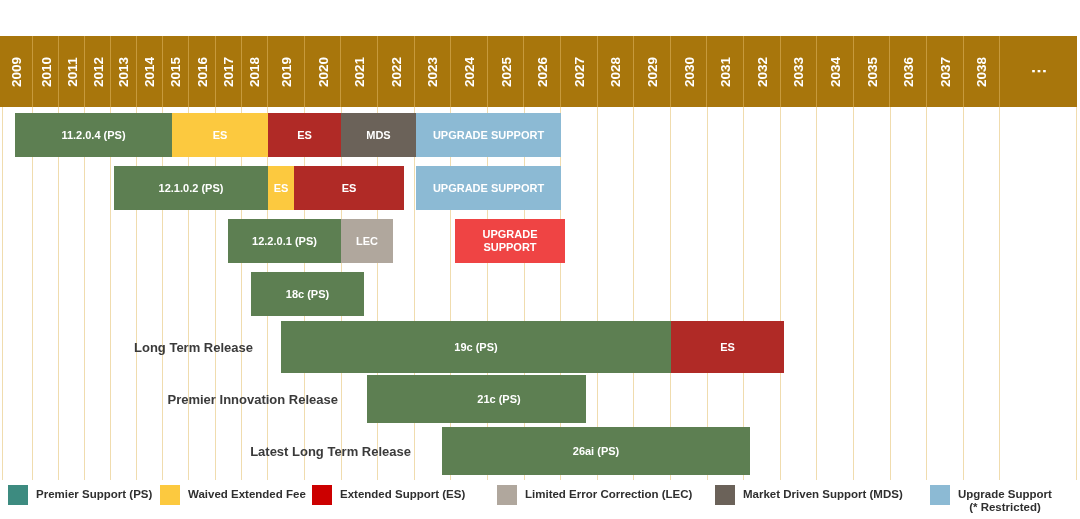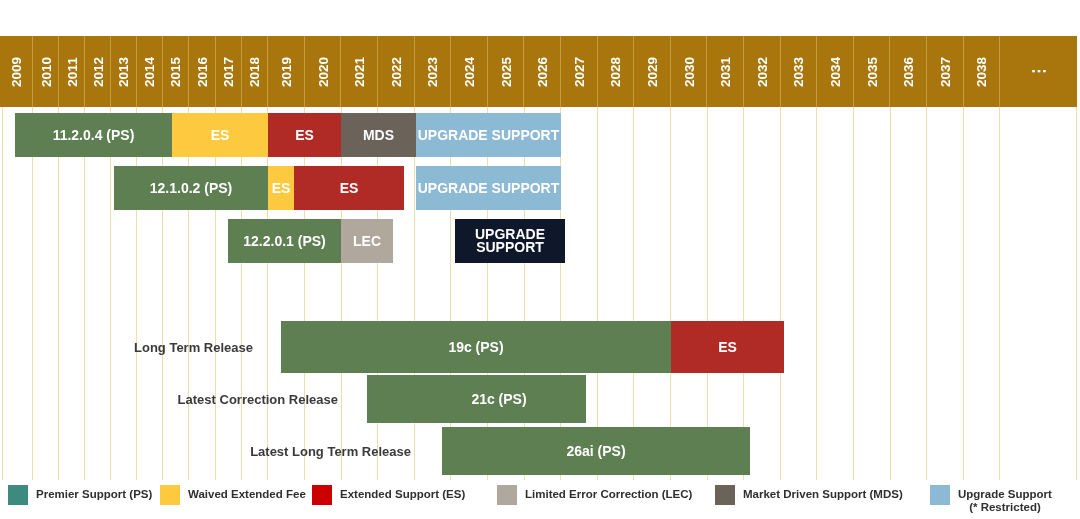--- a/index.html
+++ b/index.html
@@ -43,21 +43,21 @@
   }
   .gridline{
     position:absolute;top:0;width:1px;height:373px;background:#f0dcae;
   }
 
   
   .row{position:absolute;left:0;width:1077px;}
   .bar{
     position:absolute;top:0;height:100%;
     display:flex;align-items:center;justify-content:center;
-    color:#ffffff;font-size:14px;font-weight:bold;
+    color:#ffffff;font-size:11px;font-weight:bold;
     text-align:center;line-height:13px;box-sizing:border-box;
     overflow:hidden;
   }
   .rowlabel{
     position:absolute;top:0;height:100%;
     display:flex;align-items:center;justify-content:flex-end;
     font-size:13px;font-weight:bold;color:#3a3a3a;white-space:nowrap;
     padding-right:27px;box-sizing:border-box;
   }
 
@@ -244,36 +244,41 @@
           <span style="white-space: pre-line;">UPGRADE SUPPORT</span>
         </div>
       </div>
       <div class="row" style="top: 112px; height: 44px;">
         <div class="bar" style="left: 228px; width: 113px; background: rgb(93, 127, 82);">
           <span style="white-space: pre-line;">12.2.0.1 (PS)</span>
         </div>
         <div class="bar" style="left: 341px; width: 52px; background: rgb(176, 167, 157);">
           <span style="white-space: pre-line;">LEC</span>
         </div>
-        <div class="bar" style="left: 455px; width: 110px; background: #0f172a;">
+        <div class="bar" style="left: 455px; width: 110px; background: #ef4444;">
           <span style="white-space: pre-line;">UPGRADE
 SUPPORT</span>
+        </div>
+      </div>
+      <div class="row" style="top: 165px; height: 44px;">
+        <div class="bar" style="left: 251px; width: 113px; background: rgb(93, 127, 82);">
+          <span style="white-space: pre-line;">18c (PS)</span>
         </div>
       </div>
       <div class="row" style="top: 214px; height: 52px;">
         <div class="rowlabel" style="left: 60px; width: 220px;">Long Term Release</div>
         <div class="bar" style="left: 281px; width: 390px; background: rgb(93, 127, 82);">
           <span style="white-space: pre-line;">19c (PS)</span>
         </div>
         <div class="bar" style="left: 671px; width: 113px; background: rgb(176, 42, 38);">
           <span style="white-space: pre-line;">ES</span>
         </div>
       </div>
       <div class="row" style="top: 268px; height: 48px;">
-        <div class="rowlabel" style="left: 100px; width: 265px;">Latest Correction Release</div>
+        <div class="rowlabel" style="left: 100px; width: 265px;">Premier Innovation Release</div>
         <div class="bar" style="left: 367px; width: 219px; background: rgb(93, 127, 82);">
           <span style="white-space: pre-line; margin-left: 45px;">21c (PS)</span>
         </div>
       </div>
       <div class="row" style="top: 320px; height: 48px;">
         <div class="rowlabel" style="left: 160px; width: 278px;">Latest Long Term Release</div>
         <div class="bar" style="left: 442px; width: 308px; background: rgb(93, 127, 82);">
           <span style="white-space: pre-line;">26ai (PS)</span>
         </div>
       </div>

